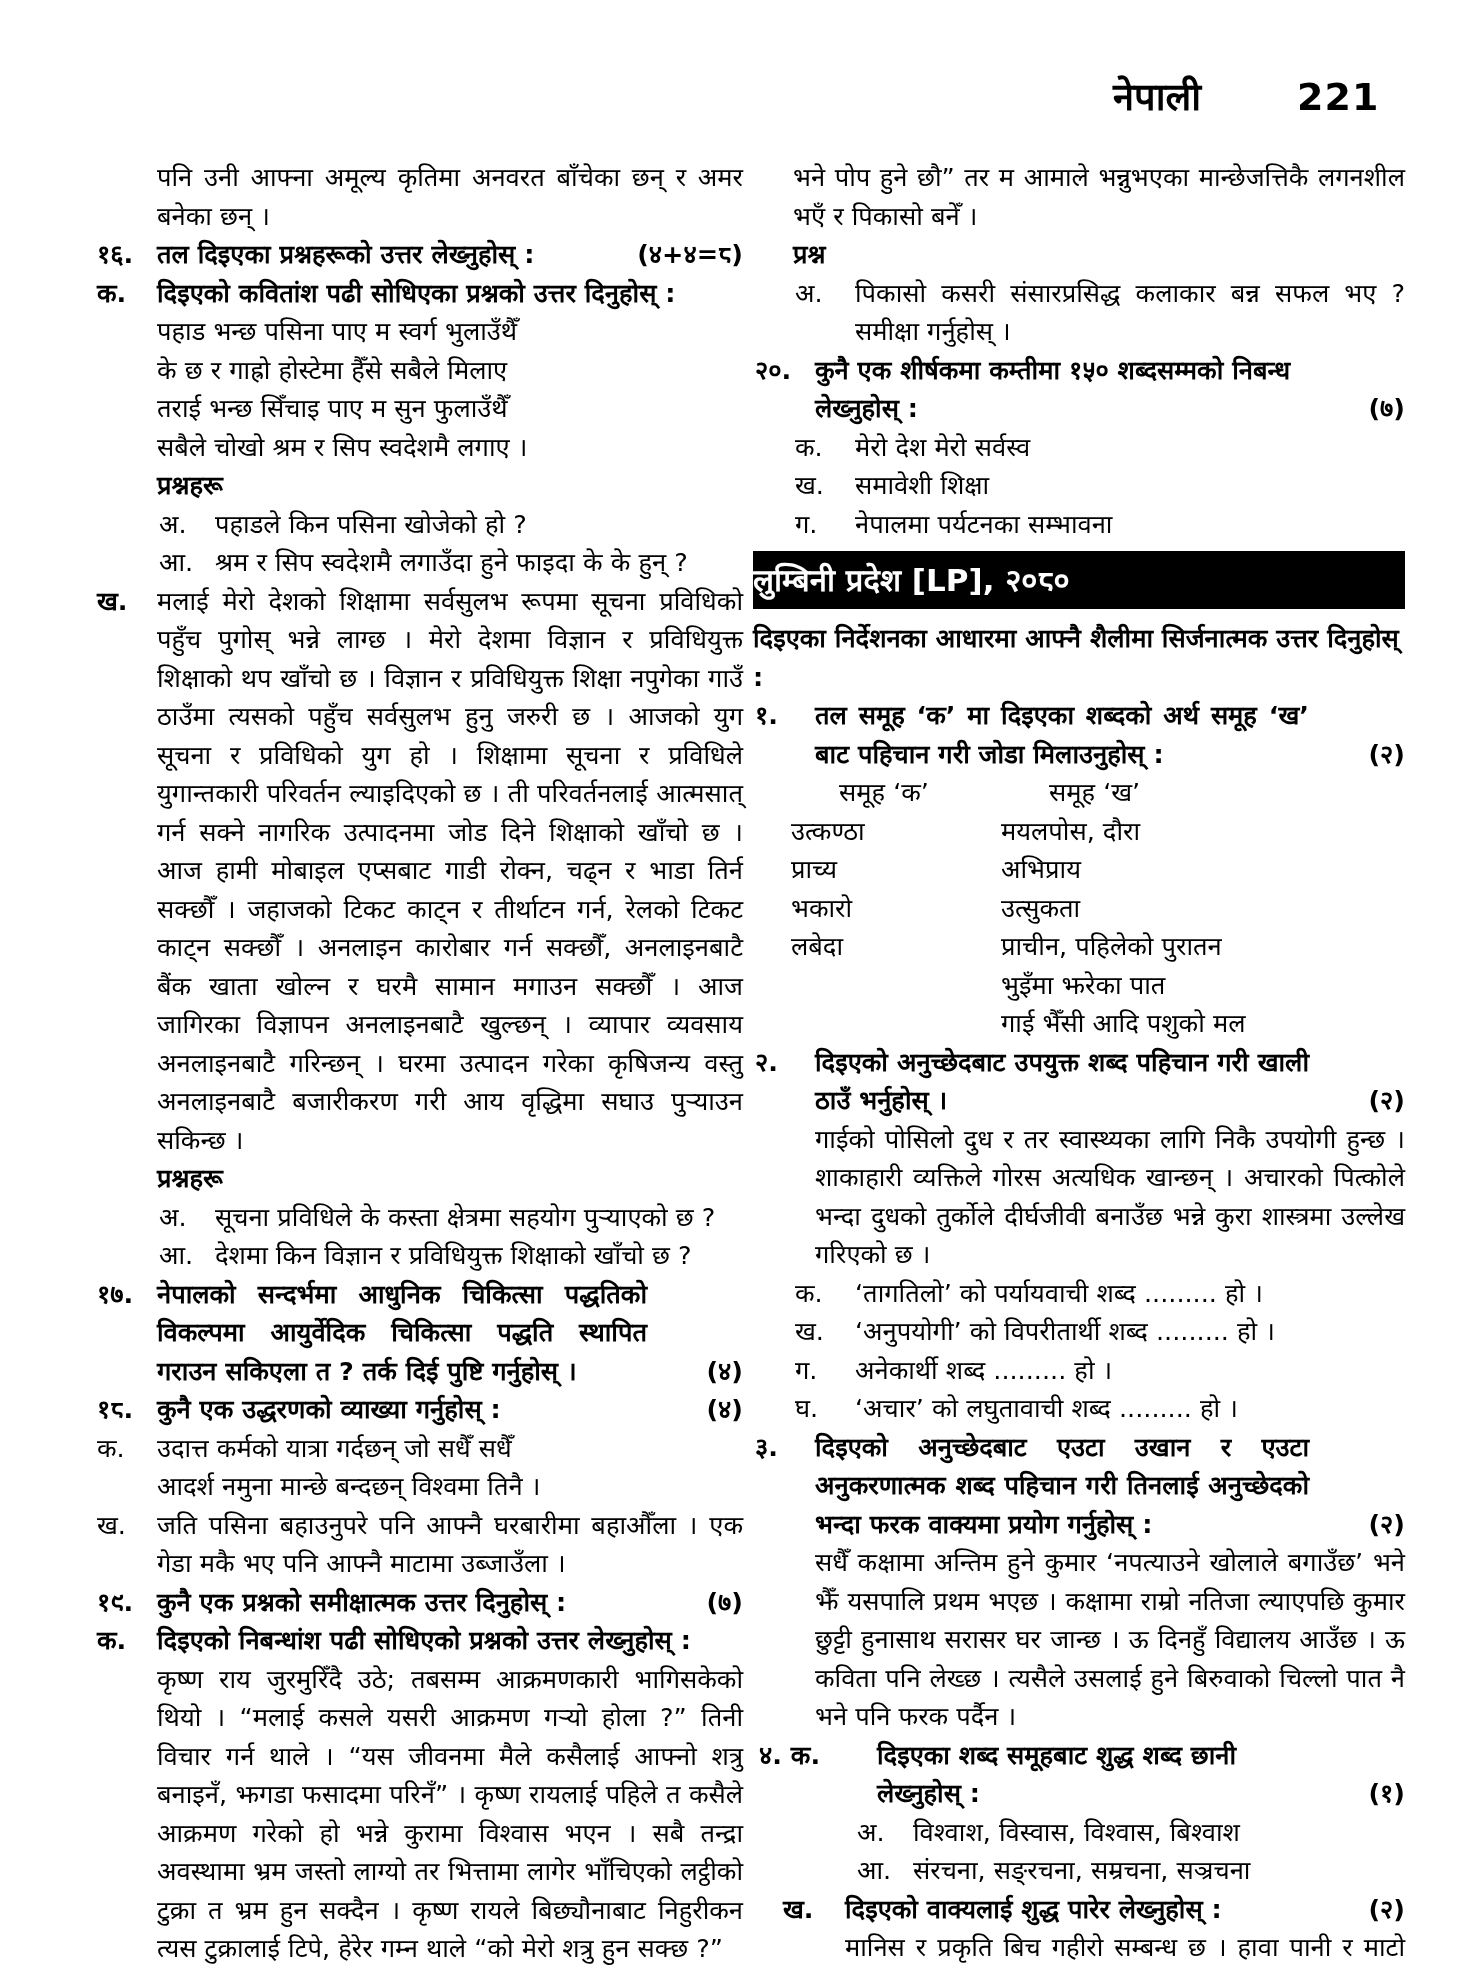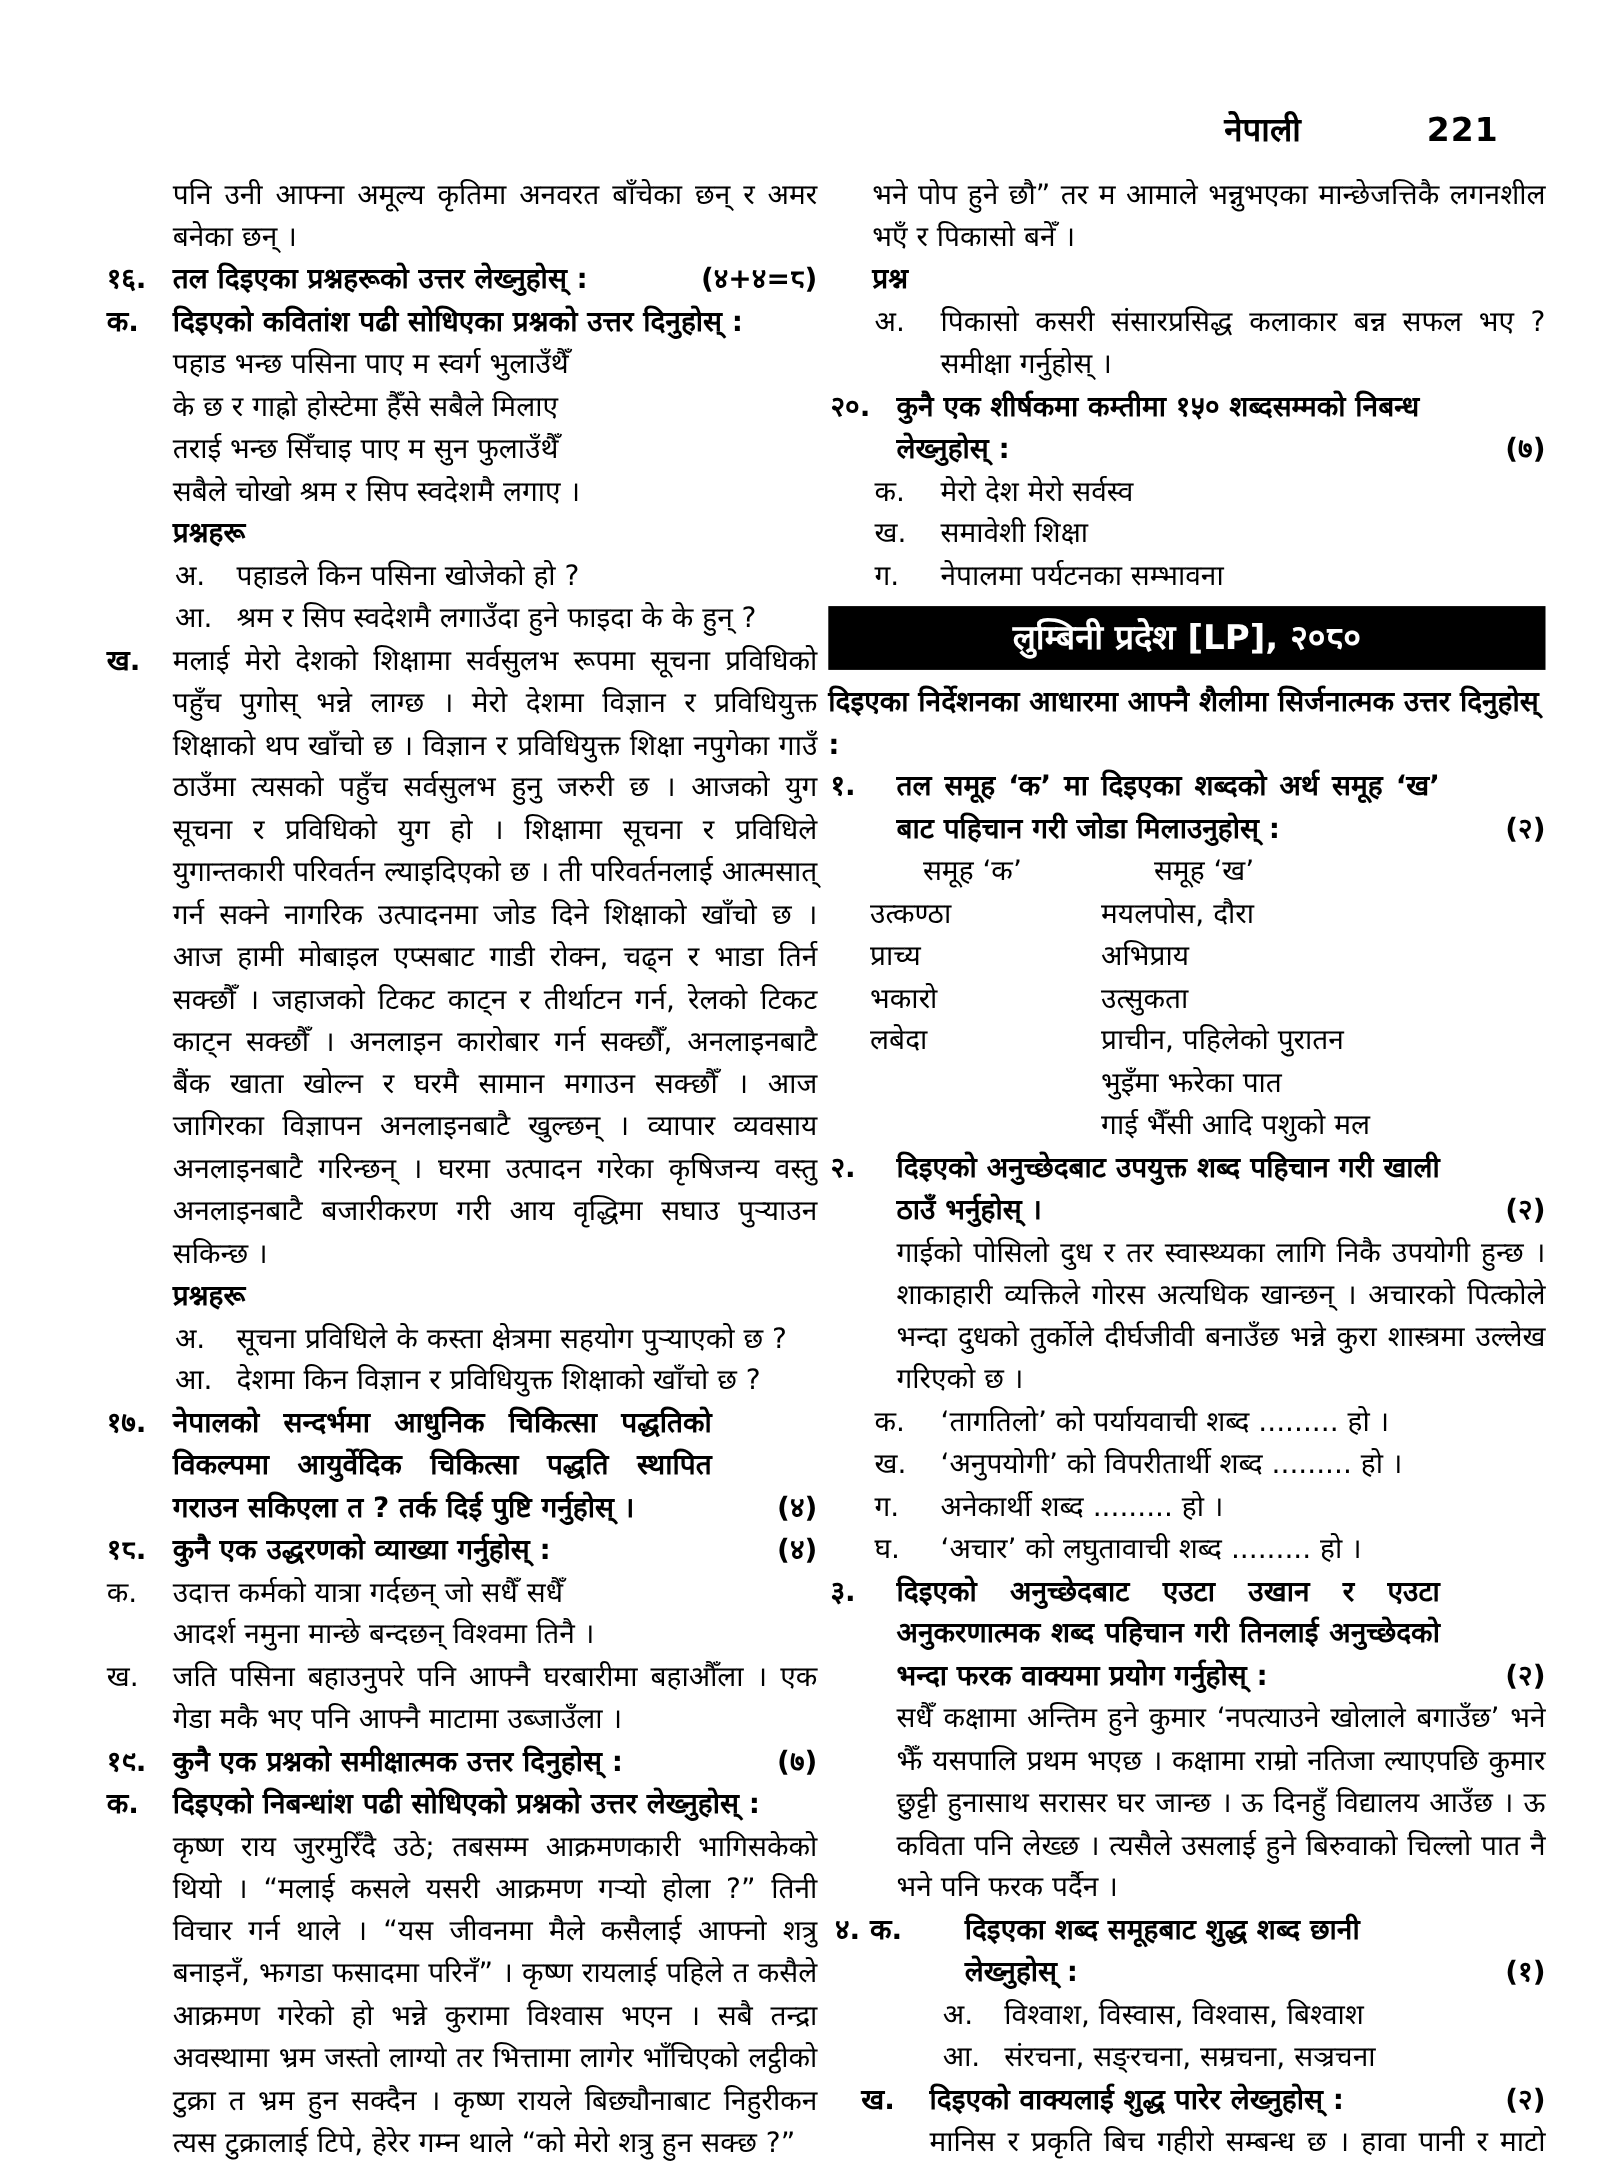--- a/index.html
+++ b/index.html
@@ -1,18 +1,18 @@
 <!DOCTYPE html>
 <html lang="ne"><head>
 <meta charset="utf-8">
 <style>
   html,body{margin:0;padding:0;background:#fff;}
   .page{position:relative;width:1457px;height:1969px;background:#ffffff;color:#000;
         font-family:"DejaVu Sans",sans-serif;overflow:hidden;}
-  .hdr{position:absolute;top:100px;font-weight:700;font-size:30px;line-height:38px;}
+  .hdr{position:absolute;top:78px;font-weight:700;font-size:38px;line-height:38px;}
   .hdr-title{left:1113px;}
   .hdr-page{left:1297px;letter-spacing:1px;}
   .col{position:absolute;top:158px;}
   .col-left{left:95px;width:648px;}
   .col-right{left:753px;width:652px;}
   .blk{position:relative;font-size:25.5px;line-height:38.5px;}
   .mark{position:absolute;top:0;}
   .lv-q{padding-left:62px;}        .lv-q>.mark{left:2px;}
   .lv-qwide{padding-left:124px;}   .lv-qwide>.mark{left:6px;}
   .lv-sub{padding-left:92px;}      .lv-sub>.mark{left:30px;}
@@ -20,21 +20,21 @@
   .lv-subsub2{padding-left:102px;} .lv-subsub2>.mark{left:42px;}
   .lv-deep{padding-left:160px;}    .lv-deep>.mark{left:104px;}
   .lv-body{padding-left:62px;}
   .lv-body2{padding-left:92px;}
   .lv-cont{padding-left:40px;}
   .lv-flush{padding-left:0;}
   .bold{font-weight:700;}
   .just{text-align:justify;}
   .has-marks{padding-right:96px;}
   .marks{position:absolute;right:0;bottom:0;font-weight:700;margin-left:20px;}
-  .banner{background:#000;color:#fff;text-align:center;font-weight:700;font-size:31px;
+  .banner{background:#000;color:#fff;font-weight:700;font-size:31px;
           line-height:40px;padding:9px 0;margin:8px 0 10px 0;}
   .match{display:flex;padding-left:38px;font-size:25.5px;line-height:38.5px;}
   .mcolA{width:210px;}
   .mcolB{flex:1;}
   .mhead{font-weight:400;margin-left:48px;}
 </style>
 </head>
 <body>
 
 <div class="page">

